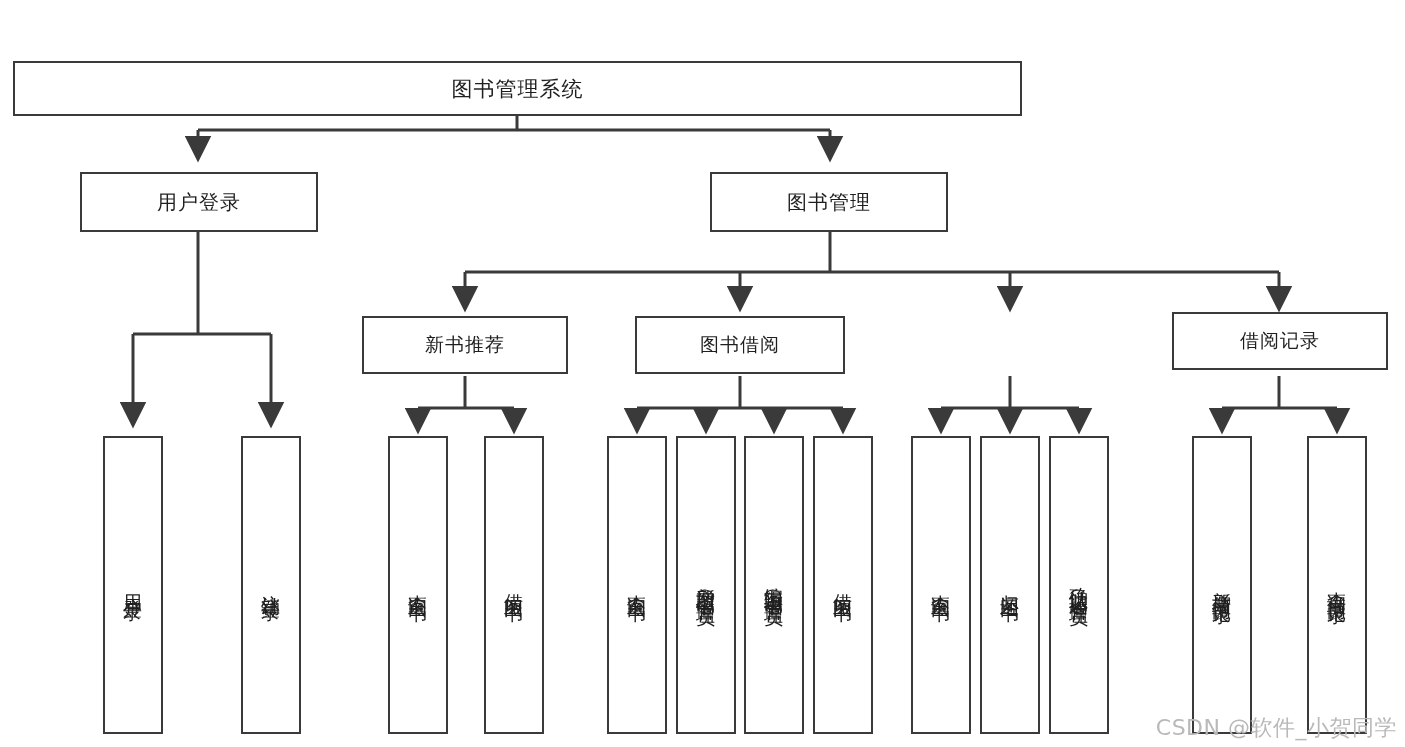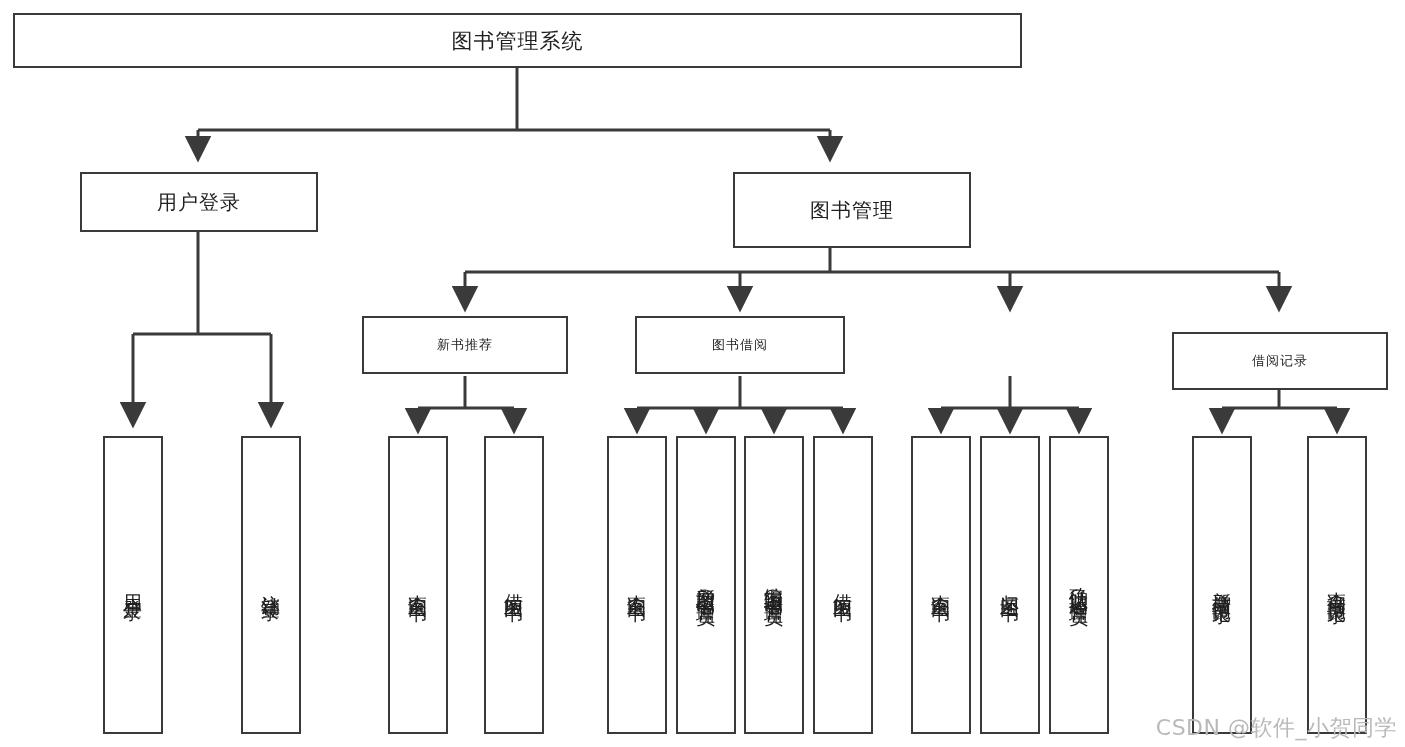--- a/index.html
+++ b/index.html
@@ -28,27 +28,28 @@
     background:#ffffff;
     border:2px solid #3a3a3a;
     display:flex;
     align-items:center;
     justify-content:center;
     color:#1f1f1f;
   }
   .node.root{
     font-size:21px;
     letter-spacing:1px;
+    margin-top:48px;
   }
   .node.lvl2{
     font-size:20px;
     letter-spacing:1px;
   }
   .node.lvl3{
-    font-size:13px;
+    font-size:19px;
     letter-spacing:1px;
   }
   .node.leaf{
     font-size:19px;
   }
   .leaf .vtext{
     writing-mode:vertical-rl;
     text-orientation:upright;
     letter-spacing:3px;
     line-height:1;
@@ -120,31 +121,31 @@
     </g>
   </svg>
 
   <div class="node root" style="left:13px;top:13px;width:1009px;height:55px;">
     <span>图书管理系统</span>
   </div>
 
   <div class="node lvl2" style="left:80px;top:172px;width:238px;height:60px;">
     <span>用户登录</span>
   </div>
-  <div class="node lvl2" style="left:710px;top:172px;width:238px;height:76px;margin-left:23px;">
+  <div class="node lvl2" style="left:710px;top:172px;width:238px;height:60px;">
     <span>图书管理</span>
   </div>
 
   <div class="node lvl3" style="left:362px;top:316px;width:206px;height:58px;">
     <span>新书推荐</span>
   </div>
   <div class="node lvl3" style="left:635px;top:316px;width:210px;height:58px;justify-content:center;">
     <span>图书借阅</span>
   </div>
-  <div class="node lvl3" style="left:1172px;top:332px;width:216px;height:58px;text-align:right;">
+  <div class="node lvl3" style="left:1172px;top:312px;width:216px;height:58px;text-align:right;">
     <span>借阅记录</span>
   </div>
 
   <div class="node leaf" style="left:103px;top:436px;width:60px;height:298px;">
     <span class="vtext">用户登录</span>
   </div>
   <div class="node leaf" style="left:241px;top:436px;width:60px;height:298px;">
     <span class="vtext">注销登录</span>
   </div>
 

